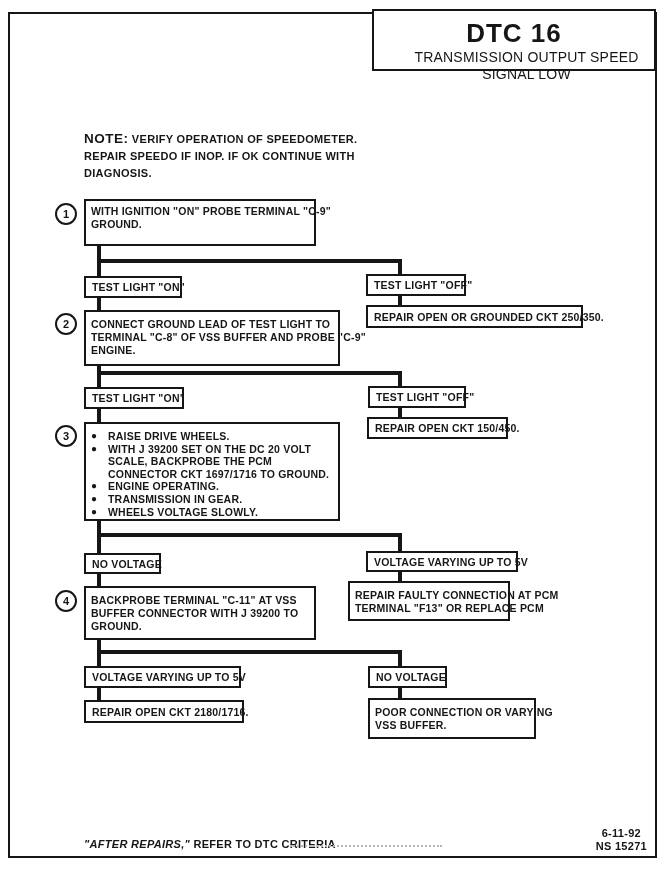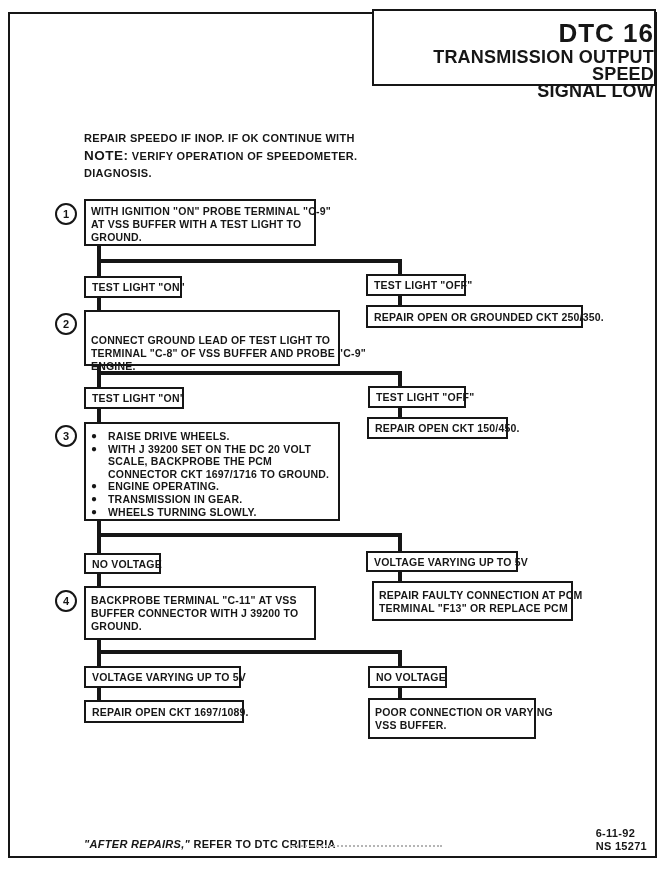--- a/index.html
+++ b/index.html
@@ -10,26 +10,26 @@
     font-family:"Liberation Sans", sans-serif;
     color:#161616;
     overflow:hidden;
     margin:0 auto;
   }
   .page-border{
     position:absolute;left:8px;top:12px;width:649px;height:846px;
     border:2px solid #161616;box-sizing:border-box;
   }
   .title-box{
-    position:absolute;left:372px;top:9px;width:284px;height:77px;
+    position:absolute;left:372px;top:9px;width:284px;height:62px;
     border:2px solid #161616;box-sizing:border-box;background:#ffffff;
-    text-align:right;
+    text-align:center;
   }
   .title-main{font-size:26px;font-weight:bold;letter-spacing:1px;margin-top:7px;}
-  .title-sub{font-size:18px;font-weight:bold;line-height:17px;letter-spacing:0.2px;padding-left:25px;}
+  .title-sub{font-size:14px;font-weight:normal;line-height:17px;letter-spacing:0.2px;padding-left:25px;}
   .note{
     position:absolute;left:84px;top:130px;width:300px;
     font-size:11px;font-weight:bold;line-height:17px;letter-spacing:0.3px;
   }
   .note-label{font-size:13.5px;font-weight:bold;letter-spacing:0.5px;}
   .fbox{
     position:absolute;border:2px solid #161616;box-sizing:border-box;background:#ffffff;
     font-size:10.5px;font-weight:bold;letter-spacing:0.2px;
     padding:4px 5px;line-height:13px;
   }
@@ -50,61 +50,60 @@
   .bdot{display:table-cell;width:17px;font-size:10px;vertical-align:top;line-height:12.6px;}
   .btxt{display:table-cell;font-size:10.5px;font-weight:bold;line-height:12.6px;letter-spacing:0.2px;}
   .footer-left{
     position:absolute;left:84px;top:838px;font-size:11px;font-weight:bold;letter-spacing:0.3px;white-space:nowrap;
   }
   .footer-left .it{font-style:italic;}
   .dotted-rule{
     position:absolute;left:290px;top:845px;width:152px;border-top:2px dotted #b5b5b5;
   }
   .footer-right{
-    position:absolute;right:18px;top:827px;text-align:left;
+    position:absolute;right:18px;top:827px;text-align:center;
     font-size:11px;font-weight:bold;line-height:13px;letter-spacing:0.3px;
   }
 </style>
 </head>
 <body>
 
 <div class="sheet">
   <div class="page-border"></div>
 
   <div class="title-box">
     <div class="title-main">DTC 16</div>
     <div class="title-sub">TRANSMISSION OUTPUT SPEED</div>
     <div class="title-sub">SIGNAL LOW</div>
   </div>
 
   <div class="note">
+    <div><span class="note-label">NOTE:</span> <span>VERIFY OPERATION OF SPEEDOMETER.</span></div>
     <div>REPAIR SPEEDO IF INOP.  IF OK CONTINUE WITH</div>
-    <div><span class="note-label">NOTE:</span> <span>VERIFY OPERATION OF SPEEDOMETER.</span></div>
     <div>DIAGNOSIS.</div>
   </div>
 
   <div class="circle" style="left:55px;top:203px;">1</div>
   <div class="fbox" style="left:84px;top:199px;width:232px;height:47px;">
     <div class="ln">WITH IGNITION "ON" PROBE TERMINAL "C-9"</div>
-    <div class="ln">AT VSS BUFFER WITH A TEST LIGHT TO</div>
     <div class="ln">GROUND.</div>
   </div>
 
   <div class="conn" style="left:97px;top:245px;width:4px;height:31px;"></div>
   <div class="conn" style="left:97px;top:259px;width:305px;height:4px;"></div>
   <div class="conn" style="left:398px;top:259px;width:4px;height:17px;"></div>
 
   <div class="sbox" style="left:84px;top:276px;width:98px;height:22px;">TEST LIGHT "ON"</div>
   <div class="sbox" style="left:366px;top:274px;width:100px;height:22px;">TEST LIGHT "OFF"</div>
   <div class="conn" style="left:97px;top:298px;width:4px;height:12px;"></div>
   <div class="conn" style="left:398px;top:296px;width:4px;height:9px;"></div>
   <div class="sbox" style="left:366px;top:305px;width:217px;height:23px;">REPAIR OPEN OR GROUNDED CKT 250/350.</div>
 
   <div class="circle" style="left:55px;top:313px;">2</div>
-  <div class="fbox" style="left:84px;top:310px;width:256px;height:56px;padding-top:22px;">
+  <div class="fbox" style="left:84px;top:310px;width:256px;height:56px;padding-top:6px;">
     <div class="ln">CONNECT GROUND LEAD OF TEST LIGHT TO</div>
     <div class="ln">TERMINAL "C-8" OF VSS BUFFER AND PROBE "C-9"</div>
     <div class="ln">ENGINE.</div>
   </div>
 
   <div class="conn" style="left:97px;top:366px;width:4px;height:21px;"></div>
   <div class="conn" style="left:97px;top:371px;width:305px;height:4px;"></div>
   <div class="conn" style="left:398px;top:371px;width:4px;height:16px;"></div>
 
   <div class="sbox" style="left:84px;top:387px;width:100px;height:22px;">TEST LIGHT "ON"</div>
@@ -127,54 +126,54 @@
       <div class="brow">
         <span class="bdot">●</span>
         <span class="btxt">ENGINE OPERATING.</span>
       </div>
       <div class="brow">
         <span class="bdot">●</span>
         <span class="btxt">TRANSMISSION IN GEAR.</span>
       </div>
       <div class="brow">
         <span class="bdot">●</span>
-        <span class="btxt">WHEELS TURNING SLOWLY.</span>
+        <span class="btxt">WHEELS VOLTAGE SLOWLY.</span>
       </div>
     </div>
   </div>
 
   <div class="conn" style="left:97px;top:521px;width:4px;height:32px;"></div>
   <div class="conn" style="left:97px;top:533px;width:305px;height:4px;"></div>
   <div class="conn" style="left:398px;top:533px;width:4px;height:18px;"></div>
 
   <div class="sbox" style="left:84px;top:553px;width:77px;height:21px;">NO VOLTAGE</div>
   <div class="sbox" style="left:366px;top:551px;width:152px;height:21px;">VOLTAGE VARYING UP TO 5V</div>
   <div class="conn" style="left:97px;top:574px;width:4px;height:13px;"></div>
   <div class="conn" style="left:398px;top:572px;width:4px;height:10px;"></div>
-  <div class="fbox" style="left:372px;top:581px;width:201px;height:40px;padding-top:6px;">
+  <div class="fbox" style="left:348px;top:581px;width:162px;height:40px;padding-top:6px;">
     <div class="ln">REPAIR FAULTY CONNECTION AT PCM</div>
     <div class="ln">TERMINAL "F13" OR REPLACE PCM</div>
   </div>
 
   <div class="circle" style="left:55px;top:590px;">4</div>
   <div class="fbox" style="left:84px;top:586px;width:232px;height:54px;padding-top:6px;">
     <div class="ln">BACKPROBE TERMINAL "C-11" AT VSS</div>
     <div class="ln">BUFFER CONNECTOR WITH J 39200 TO</div>
     <div class="ln">GROUND.</div>
   </div>
 
   <div class="conn" style="left:97px;top:640px;width:4px;height:26px;"></div>
   <div class="conn" style="left:97px;top:650px;width:305px;height:4px;"></div>
   <div class="conn" style="left:398px;top:650px;width:4px;height:16px;"></div>
 
   <div class="sbox" style="left:84px;top:666px;width:157px;height:22px;">VOLTAGE VARYING UP TO 5V</div>
   <div class="sbox" style="left:368px;top:666px;width:79px;height:22px;">NO VOLTAGE</div>
   <div class="conn" style="left:97px;top:688px;width:4px;height:12px;"></div>
   <div class="conn" style="left:398px;top:688px;width:4px;height:10px;"></div>
-  <div class="sbox" style="left:84px;top:700px;width:160px;height:23px;">REPAIR OPEN CKT 1697/1089.</div>
+  <div class="sbox" style="left:84px;top:700px;width:160px;height:23px;">REPAIR OPEN CKT 2180/1716.</div>
   <div class="fbox" style="left:368px;top:698px;width:168px;height:41px;padding-top:6px;">
     <div class="ln">POOR CONNECTION OR  VARYING</div>
     <div class="ln">VSS BUFFER.</div>
   </div>
 
   <div class="footer-left">
     <span class="it">"AFTER REPAIRS,"</span><span> REFER TO DTC CRITERIA</span>
   </div>
   <div class="dotted-rule"></div>
   <div class="footer-right">

